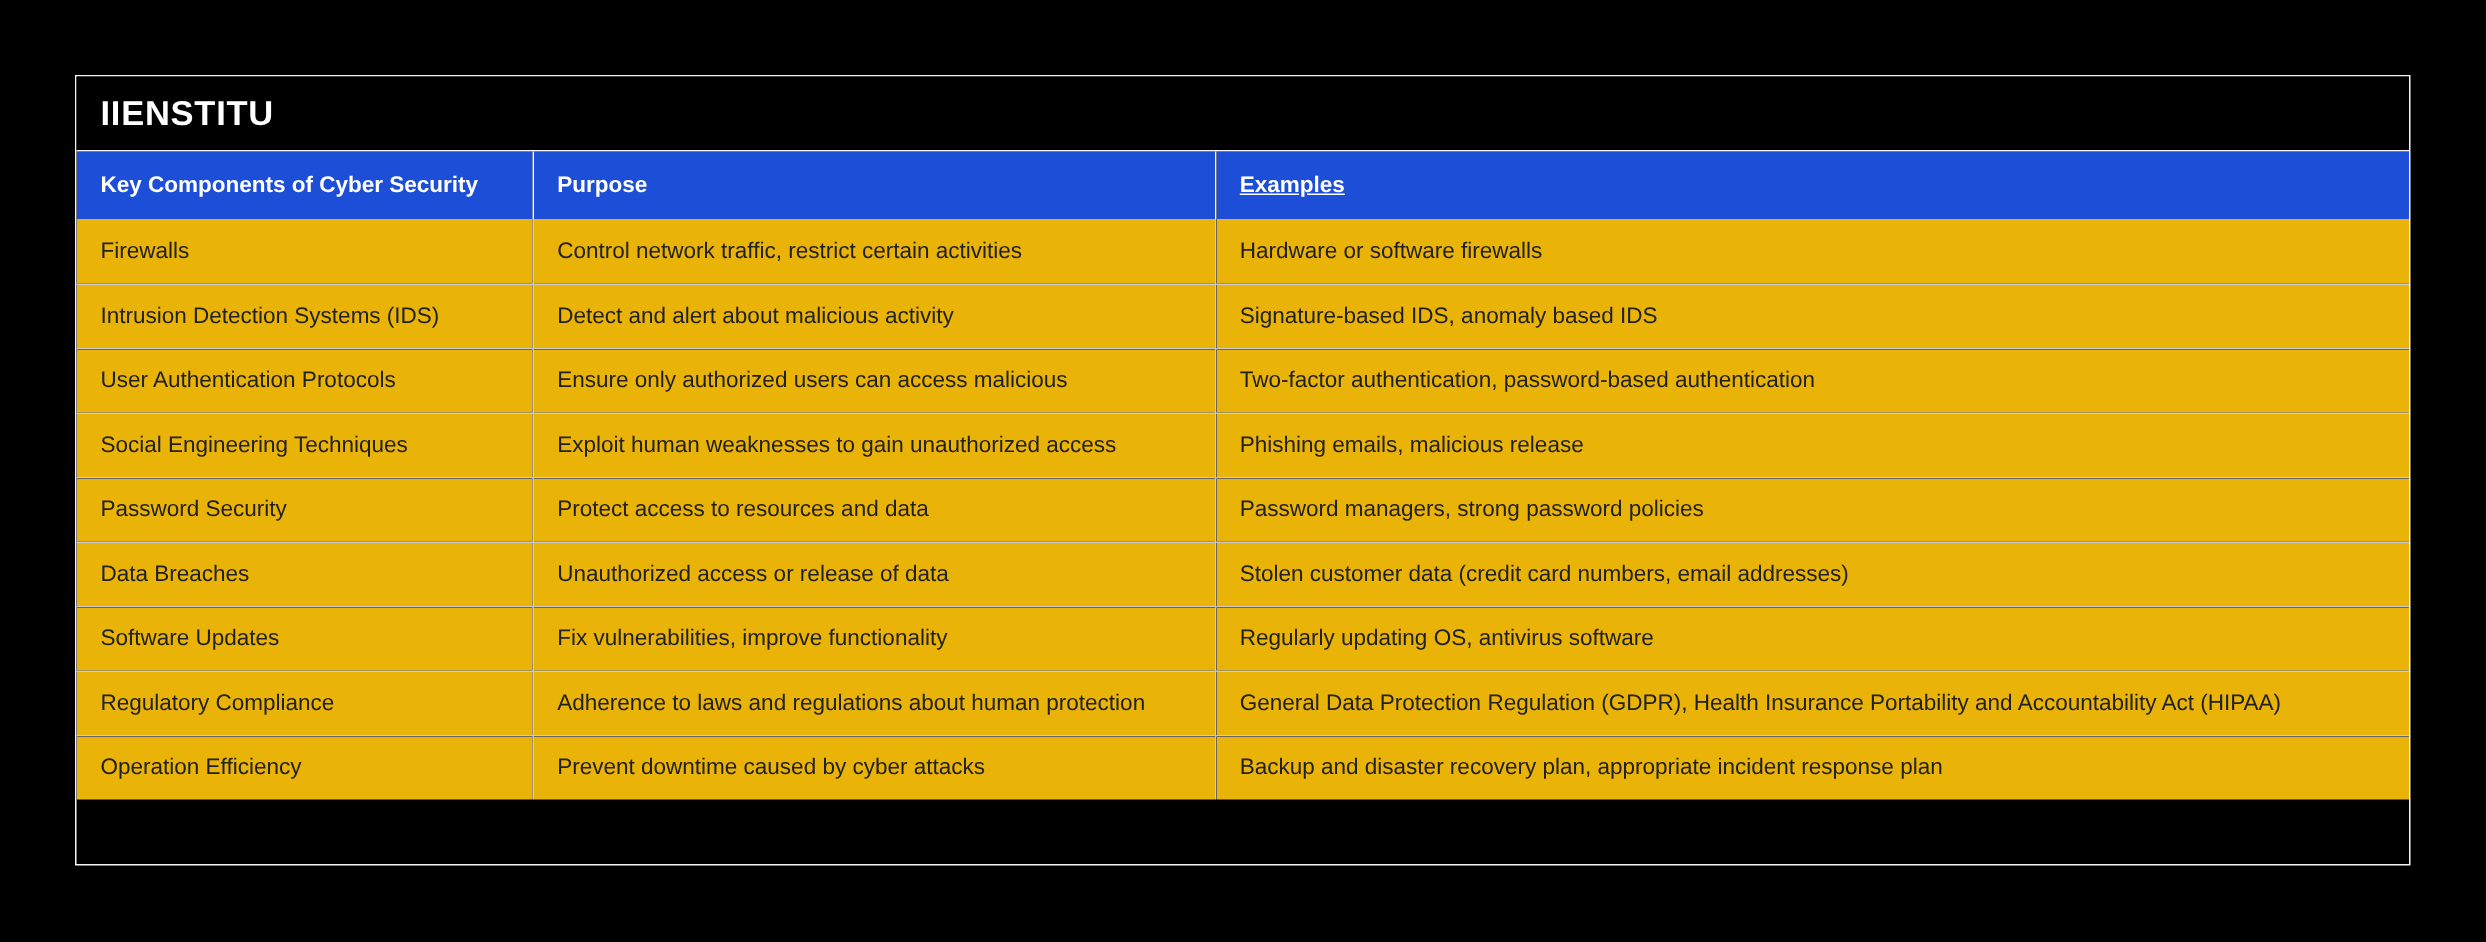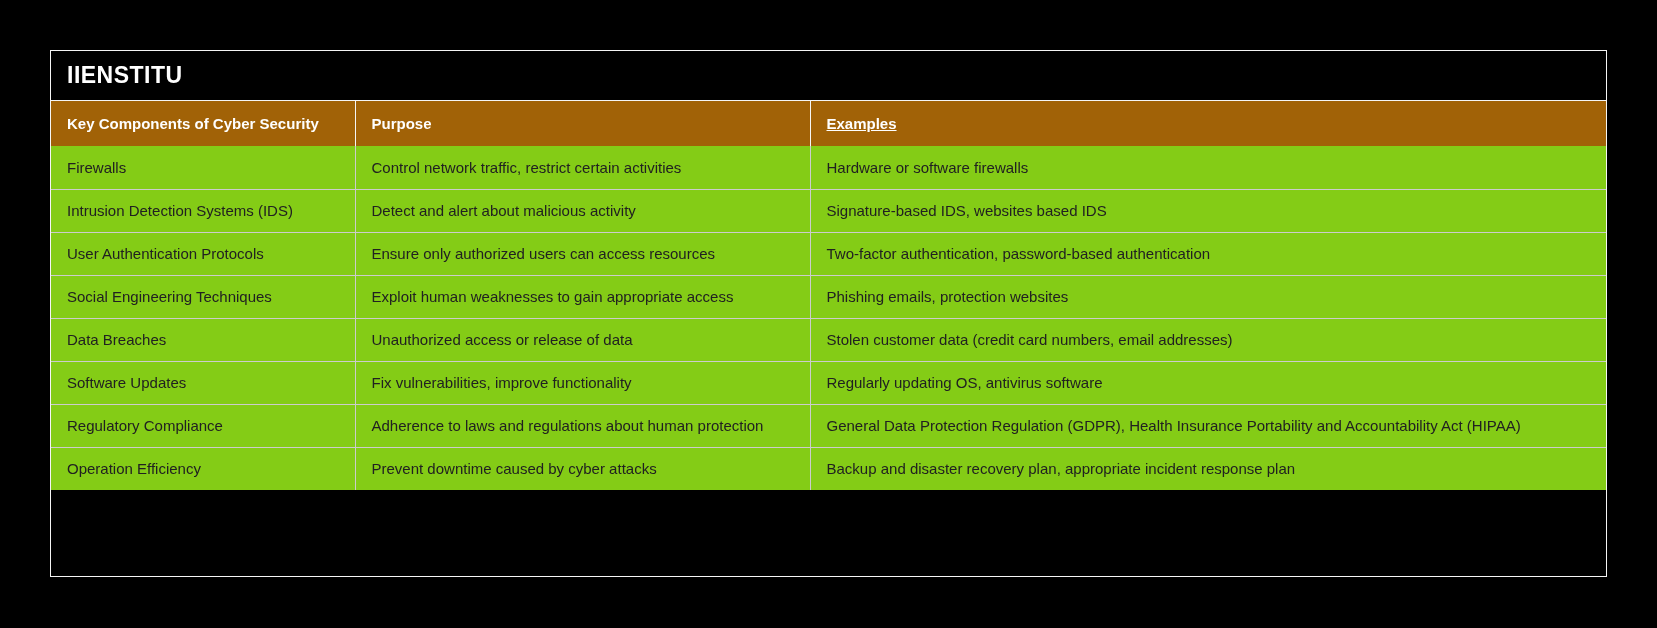--- a/index.html
+++ b/index.html
@@ -36,35 +36,35 @@
     letter-spacing: 0.5px;
   }
   table {
     width: 100%;
     border-collapse: collapse;
     table-layout: fixed;
   }
   col.c1 { width: 304px; }
   col.c2 { width: 455px; }
   thead th {
-    background: #a16207;
+    background: #1d4ed8;
     color: #ffffff;
     font-size: 15px;
     font-weight: 700;
     text-align: left;
     height: 45px;
     padding: 0 16px;
     border-right: 1px solid #f5f5f5;
     vertical-align: middle;
     white-space: nowrap;
     overflow: hidden;
   }
   thead th:last-child { border-right: none; text-decoration: underline; }
   tbody td {
-    background: #84cc16;
+    background: #eab308;
     color: #212121;
     font-size: 15px;
     height: 43px;
     padding: 0 16px;
     border-right: 1px solid #cccccc;
     border-bottom: 1px solid #cccccc;
     vertical-align: middle;
     white-space: nowrap;
     overflow: hidden;
   }
@@ -96,35 +96,40 @@
   <tr>
     <td>Firewalls</td>
     <td>Control network traffic, restrict certain activities</td>
     <td>Hardware or software firewalls</td>
   </tr>
 
 
   <tr>
     <td>Intrusion Detection Systems (IDS)</td>
     <td>Detect and alert about malicious activity</td>
-    <td>Signature-based IDS, websites based IDS</td>
+    <td>Signature-based IDS, anomaly based IDS</td>
   </tr>
 
   <tr>
     <td>User Authentication Protocols</td>
-    <td>Ensure only authorized users can access resources</td>
+    <td>Ensure only authorized users can access malicious</td>
     <td>Two-factor authentication, password-based authentication</td>
   </tr>
 
   <tr>
     <td>Social Engineering Techniques</td>
-    <td>Exploit human weaknesses to gain appropriate access</td>
-    <td>Phishing emails, protection websites</td>
+    <td>Exploit human weaknesses to gain unauthorized access</td>
+    <td>Phishing emails, malicious release</td>
   </tr>
 
+  <tr>
+    <td>Password Security</td>
+    <td>Protect access to resources and data</td>
+    <td>Password managers, strong password policies</td>
+  </tr>
 
   <tr>
     <td>Data Breaches</td>
     <td>Unauthorized access or release of data</td>
     <td>Stolen customer data (credit card numbers, email addresses)</td>
   </tr>
 
   <tr>
     <td>Software Updates</td>
     <td>Fix vulnerabilities, improve functionality</td>

